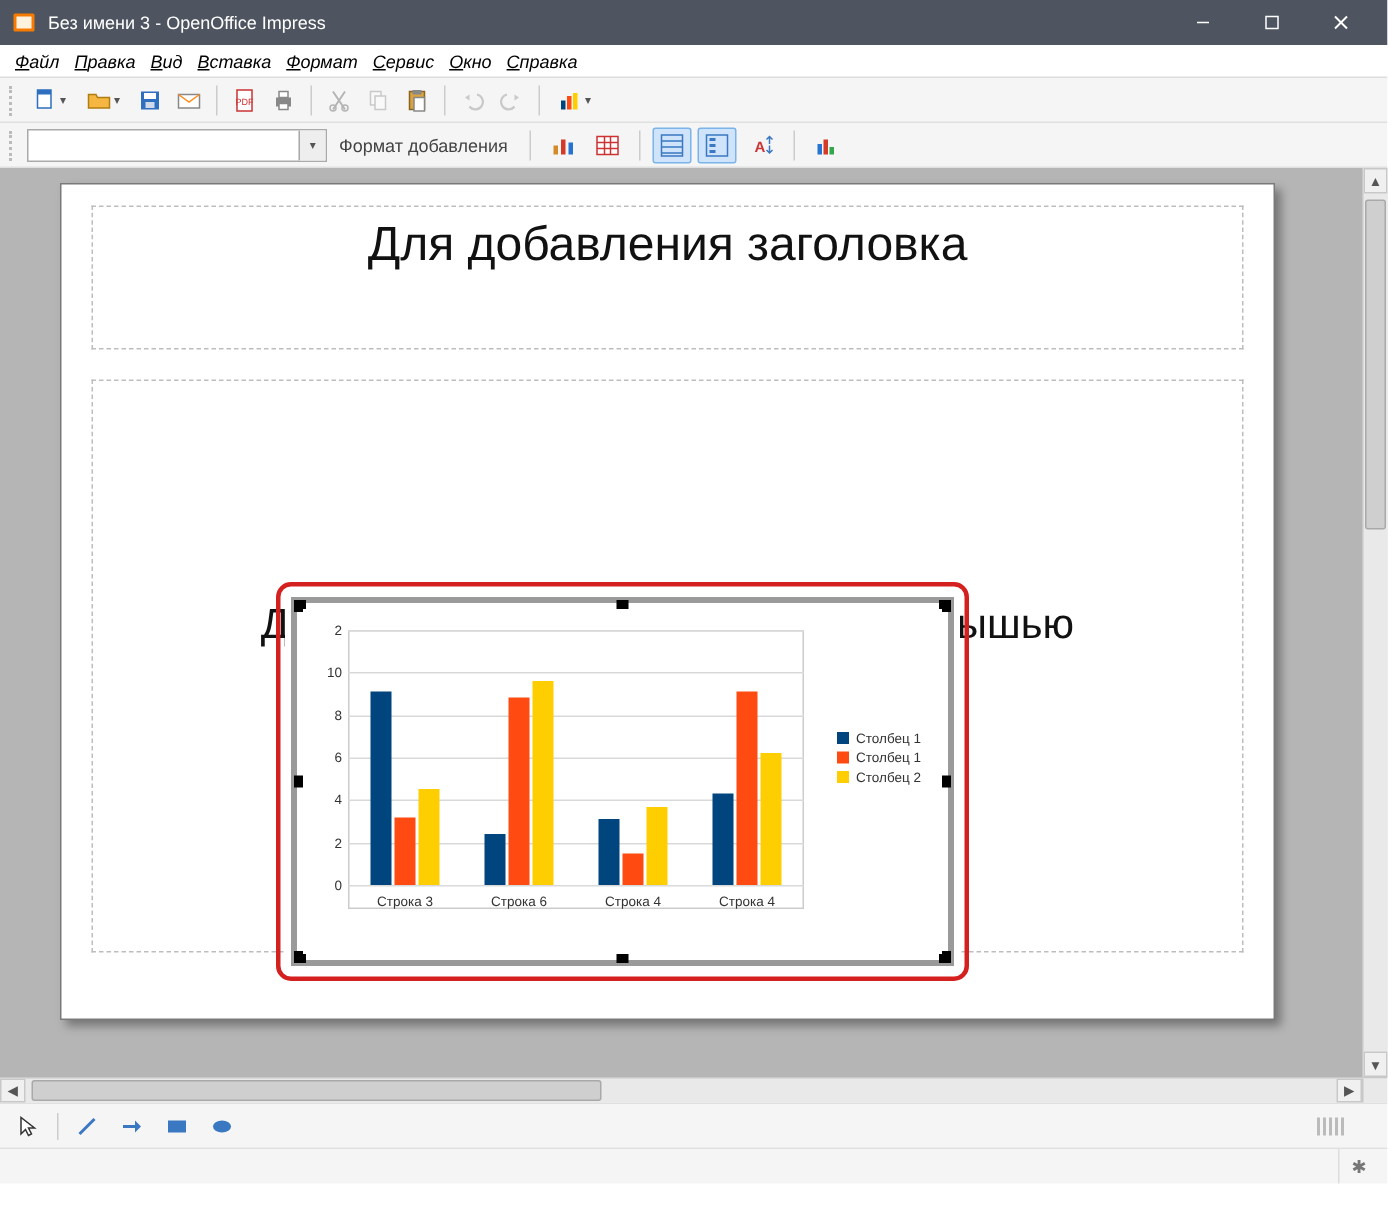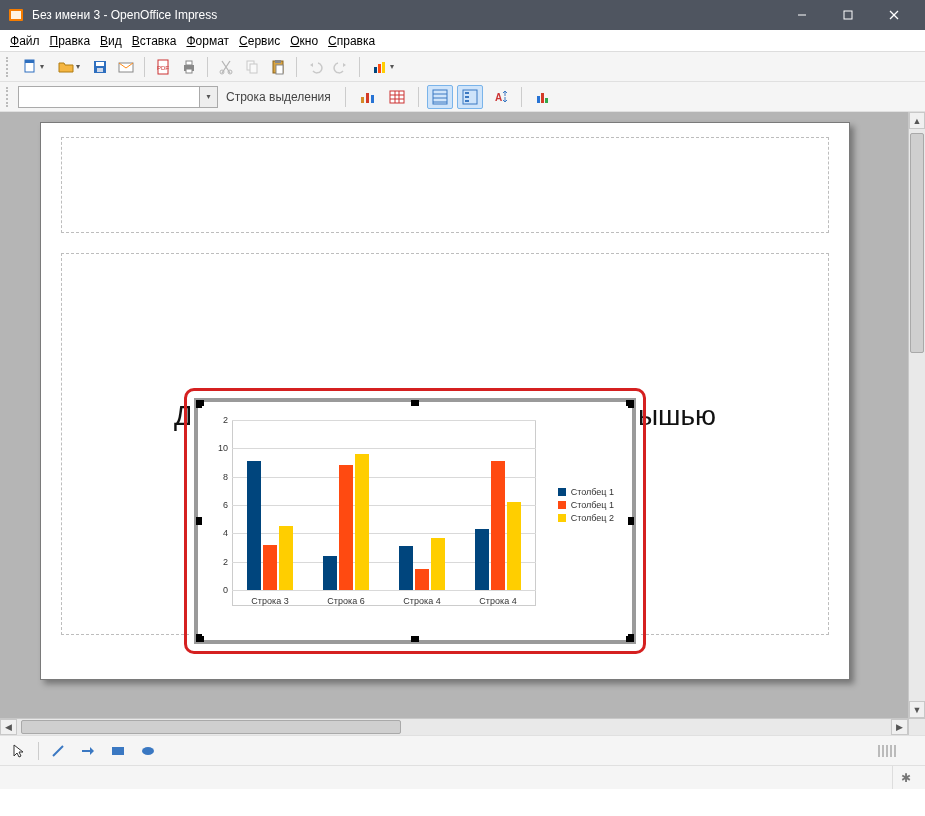--- a/index.html
+++ b/index.html
@@ -15,21 +15,21 @@
   .titlebar .title { flex: 0 0 auto; }
   .titlebar .spacer { flex: 1; }
   .titlebar .win-btn { width: 46px; height: 30px; display:flex; align-items:center; justify-content:center; color:#fff; }
   .titlebar .win-btn.close { background:#4f5560; }
 
   
   .menubar {
     height: 22px; background:#fff; border-bottom:1px solid #ddd;
     display:flex; align-items:center; font-size:12px; padding-left:6px; gap:2px;
   }
-  .menubar .menu-item { padding:2px 4px; cursor:default; }
+  .menubar .menu-item { padding:2px 4px; cursor:default;font-style:italic; }
   .menubar .menu-item u { text-decoration:underline; }
 
   
   .toolbar {
     height: 30px; background:#f5f5f5; border-bottom:1px solid #e0e0e0;
     display:flex; align-items:center; padding:0 6px; gap:2px;
   }
   .toolbar .sep { width:1px; height:20px; background:#ccc; margin:0 4px; }
   .tb-btn {
     width:24px; height:24px; display:flex; align-items:center; justify-content:center;
@@ -257,21 +257,21 @@
         <rect x="10" y="3" width="3" height="11" fill="#ffce00"></rect>
       </svg>
     </div>
 </div>
 
 <div class="toolbar2">
   <span style="width:4px;height:20px;border-left:2px dotted #bbb;margin-right:4px;"></span>
   <div class="combo">
       <div class="dd">▾</div>
     </div>
-  <span class="fmt-label">Строка выделения</span>
+  <span class="fmt-label">Формат добавления</span>
   <span class="sep" style="width:1px;height:20px;background:#ccc;margin:0 4px;"></span>
   <div class="tb2-btn">
       <svg width="16" height="16">
         <rect x="2" y="8" width="3" height="6" fill="#d48b27"></rect>
         <rect x="7" y="4" width="3" height="10" fill="#d43a27"></rect>
         <rect x="12" y="6" width="3" height="8" fill="#2773d4"></rect>
       </svg>
     </div>
   <div class="tb2-btn">
       <svg width="16" height="16">
@@ -313,20 +313,21 @@
         <rect x="10" y="9" width="3" height="5" fill="#33a84b"></rect>
       </svg>
     </div>
 </div>
 
 <div class="workarea">
   <div class="canvas-scroll">
     <div class="slide-outer">
 
       <div class="ph ph-title">
+        <div class="t1">Для добавления заголовка</div>
       </div>
 
       <div class="ph ph-body">
         <div class="t2">Для добавления текста щелкните мышью</div>
 
         <div class="chart-obj">
           <div class="chart-highlight"></div>
           <div class="chart-sel"></div>
           <div class="handle tl"></div>
           <div class="handle tm"></div>

